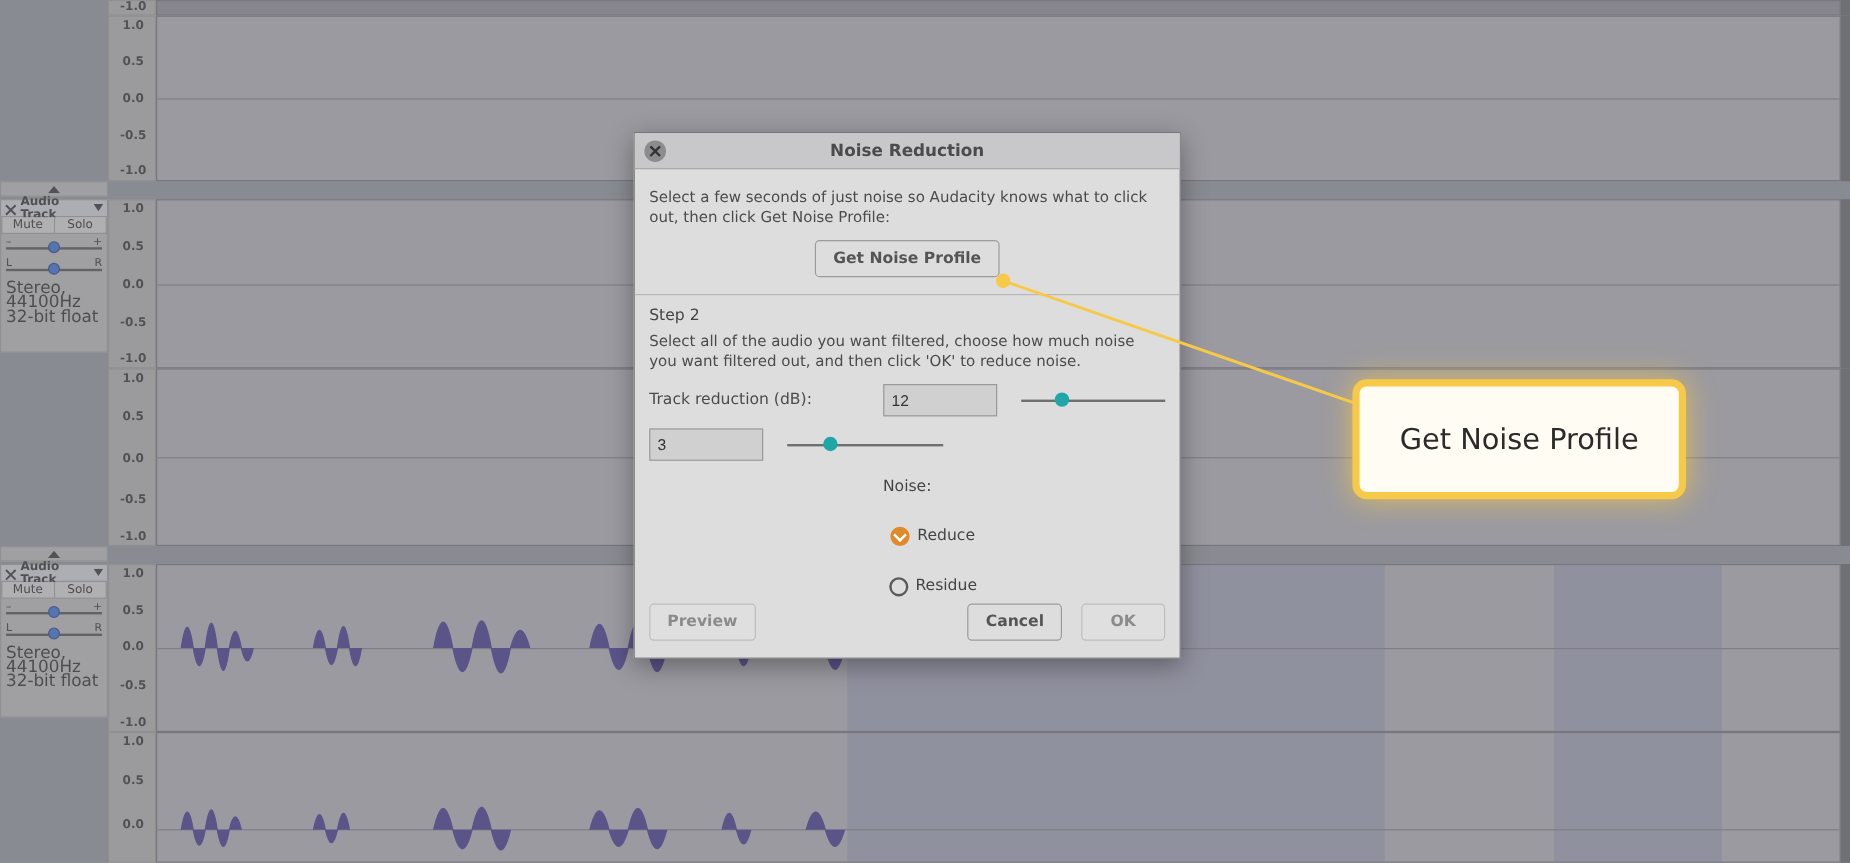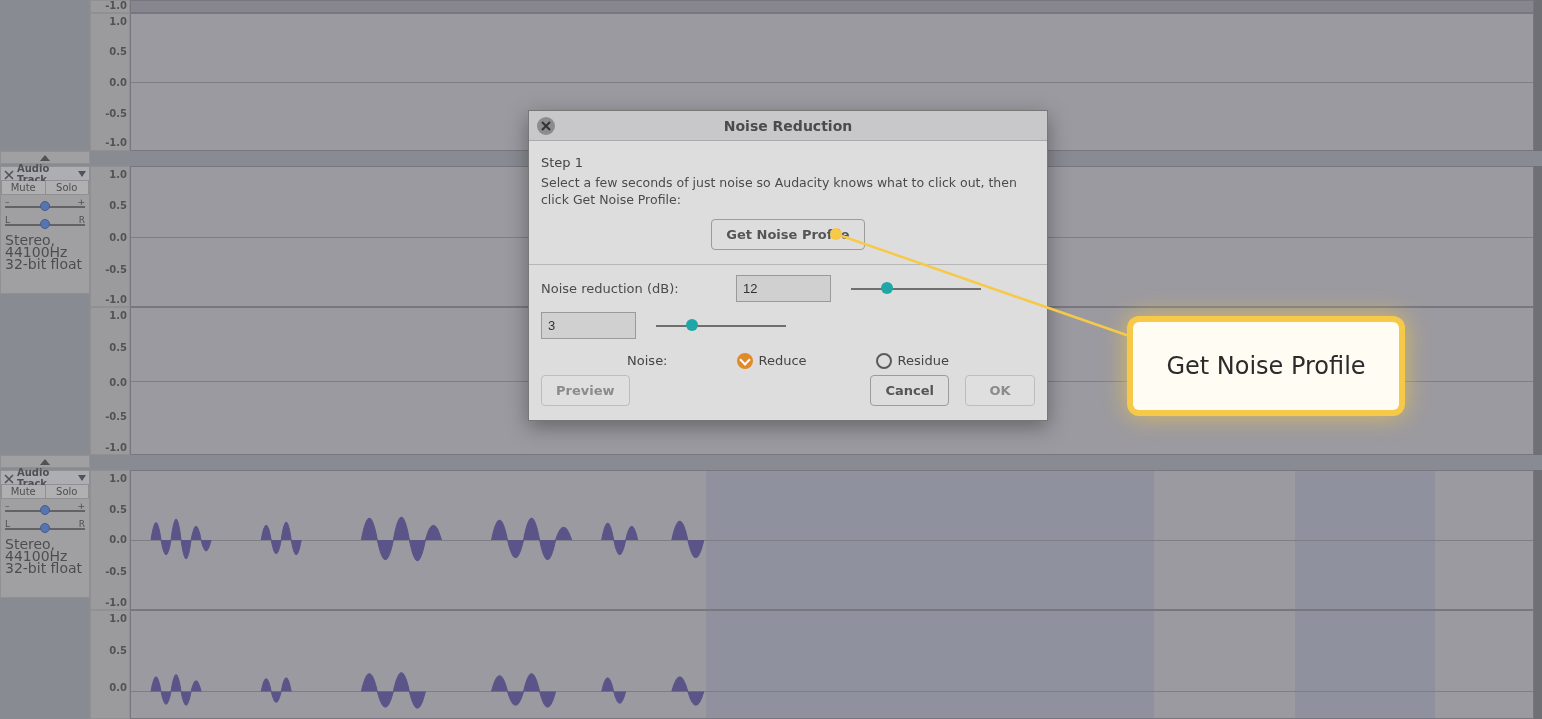--- a/index.html
+++ b/index.html
@@ -49,39 +49,39 @@
   .hslider .line { position:absolute; left:0; right:0; top:50%; height:2px; background:#4a4a4a; }
   .hslider .knob { position:absolute; top:50%; transform:translate(-50%,-50%); width:10px; height:10px; border-radius:50%; background:var(--slider-blue); border:1px solid #1a3b8a; }
   .hslider .cap { position:absolute; top:-2px; font-size:9px; color:#222; }
   .info { padding:3px 4px; font-size:14px; line-height:12px; color:#222; }
 
   .scale {
     position:absolute; left:90px; width:40px; background:var(--scale-bg);
     border:1px solid var(--gray-border);
     font-size:10px; font-weight:600; color:var(--scale-text);
   }
-  .scale .tick { position:absolute; left:4px; right:2px; text-align:right; }
+  .scale .tick { position:absolute; left:4px; right:2px; text-align:center; }
 
   .wave-area {
     position:absolute; left:130px; right:8px; background:var(--waveform-bg);
     border:1px solid #6f6e78;
   }
   .wave-area.dark { background:#8a8893; }
   .wave-area .mid { position:absolute; left:0; right:0; height:1px; background:#7c7a86; }
   .sel { position:absolute; top:0; bottom:0; background:rgba(120,130,170,0.35); }
   svg.wf { position:absolute; left:0; top:0; width:100%; height:100%; }
   .right-end { position:absolute; top:0; bottom:0; right:0; width:8px; background:#5f5f68; }
 
   
   .modal-dim {
     position:absolute; left:0; top:0; width:1542px; height:719px;
     background:var(--overlay); pointer-events:none;
   }
   .dialog {
-    position:absolute; left:528px; top:110px; width:520px;
+    position:absolute; left:528px; top:110px; width:456px;
     background:var(--dialog-bg); border:1px solid #777;
     box-shadow:0 6px 20px rgba(0,0,0,0.35);
     font-size:13px; color:#444;
   }
   .dlg-title {
     position:relative; height:30px; background:var(--dialog-header);
     display:flex; align-items:center; justify-content:center;
     font-weight:700; font-size:14px; color:#4b4b4b;
     border-bottom:1px solid #aaa;
   }
@@ -106,21 +106,21 @@
   .param-row input[type=text]{
      width:95px; padding:5px 6px; border:1px solid #9a9a9a; background:#d1d0d1; color:#333;
      font-size:13px;
   }
   .tslider { flex:1; margin-left:20px; max-width:130px; position:relative; height:16px; }
   .tslider .bar { position:absolute; left:0; right:0; top:50%; height:2px; background:#6f6f6f; }
   .tslider .thumb {
      position:absolute; top:50%; transform:translate(-50%,-50%);
      width:12px; height:12px; border-radius:50%; background:var(--teal);
   }
-  .radio-row { display:flex; align-items:center; justify-content:center; gap:26px; margin:14px 0 6px 0; font-size:13px; }
+  .radio-row { display:flex; align-items:center; justify-content:center; gap:26px; margin:14px 0 6px 0; font-size:13px;flex-direction:column; }
   .radio { display:flex; align-items:center; gap:6px;padding-left:43px; }
   .rdot { width:16px; height:16px; border-radius:50%; border:2px solid #5a5a5a; display:flex; align-items:center; justify-content:center; }
   .rdot.checked { border-color:var(--orange); background:var(--orange); }
   .rdot.checked::after { content:""; width:6px; height:6px; border-left:2px solid #fff; border-bottom:2px solid #fff; transform:rotate(-45deg); margin-top:-2px;}
   .btn-row { display:flex; gap:16px; align-items:center; }
   .btn-row .spacer { flex:1; }
 
   
   .callout-line {
     position:absolute; pointer-events:none;
@@ -320,29 +320,30 @@
   <div class="dialog">
     <div class="dlg-title">
       <div class="dlg-close">
         <svg viewBox="0 0 10 10" width="10" height="10">
             <path d="M1 1 L9 9 M9 1 L1 9" stroke="#333" stroke-width="2"></path>
           </svg>
       </div>
       <span>Noise Reduction</span>
     </div>
     <div class="dlg-body">
-      <div class="step-lbl">Step 1</div>
       <div class="step-desc">Select a few seconds of just noise so Audacity knows what to click out, then click Get Noise Profile:</div>
       <div class="center-row">
         <div class="btn">Get Noise Profile</div>
       </div>
       <hr class="div">
+      <div class="step-lbl">Step 2</div>
+      <div class="step-desc">Select all of the audio you want filtered, choose how much noise you want filtered out, and then click 'OK' to reduce noise.</div>
 
       <div class="param-row">
-        <span class="lbl">Noise reduction (dB):</span>
+        <span class="lbl">Track reduction (dB):</span>
         <input type="text" value="12" style="">
         <div class="tslider">
           <div class="bar"></div>
             <div class="thumb" style="left:28%;"></div>
         </div>
       </div>
       <div class="param-row">
         <input type="text" value="3" style="">
         <div class="tslider">
           <div class="bar"></div>

